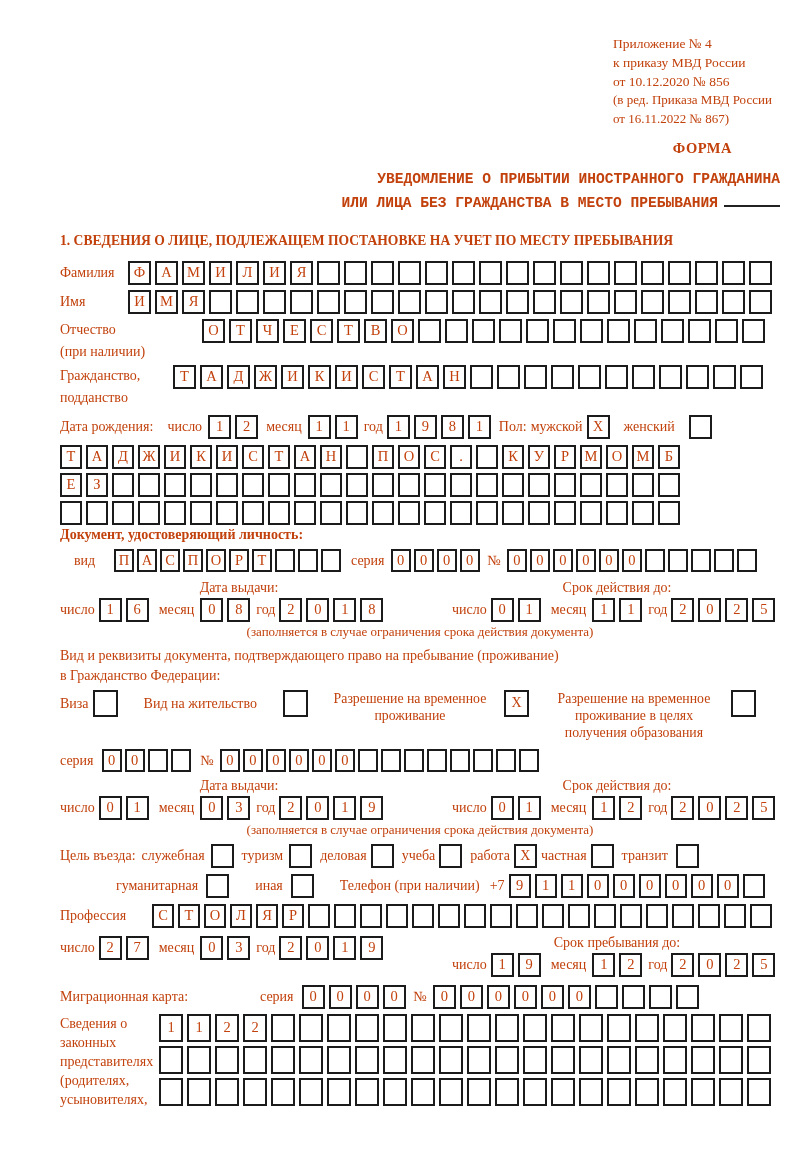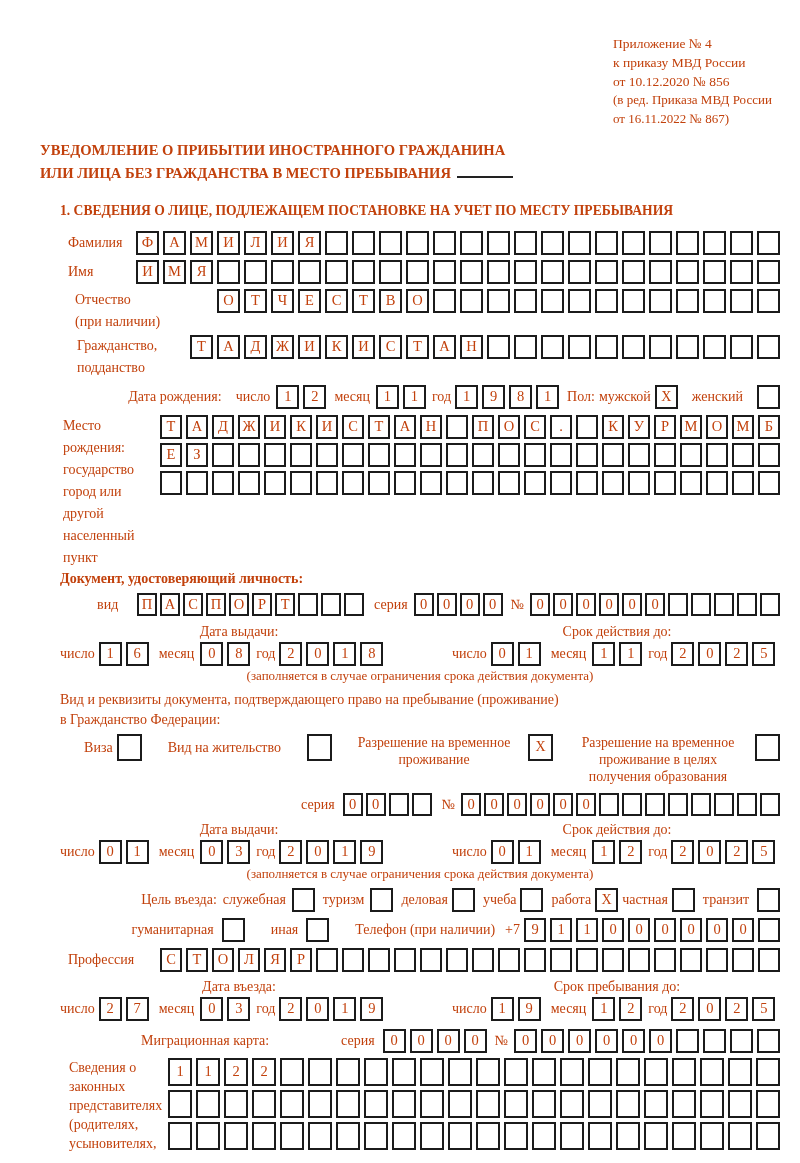--- a/index.html
+++ b/index.html
@@ -4,24 +4,24 @@
 <style>
   html,body{margin:0;padding:0;background:#fff;}
   .page{
     position:relative;width:800px;height:1163px;box-sizing:border-box;
     padding:34px 20px 0 60px;overflow:hidden;background:#fff;color:#c2410c;
     font-family:"Liberation Serif","DejaVu Serif",serif;
   }
   .header-block{margin-left:553px;font-size:13.5px;line-height:1.42;}
   .header-block .sub{font-size:13px;line-height:1.4;}
   .form-label{text-align:right;margin-right:48px;margin-top:12px;font-weight:bold;font-size:14.5px;letter-spacing:.5px;}
-  .title{text-align:left;font-weight:bold;font-size:14.6px;line-height:1.5;margin-top:12px;margin-left:-20px;}
+  .title{text-align:right;font-weight:bold;font-size:14.6px;line-height:1.5;margin-top:12px;margin-left:-20px;font-family:Liberation Mono, monospace;}
   .blank{display:inline-block;width:56px;border-bottom:2px solid #222;height:14px;vertical-align:baseline;margin-left:6px;}
   .section-heading{font-weight:bold;font-size:13.6px;margin-top:18px;margin-bottom:12px;white-space:nowrap;}
-  .row{display:flex;align-items:flex-start;margin-bottom:5px;justify-content:flex-end;}
+  .row{display:flex;align-items:flex-start;margin-bottom:5px;}
   .row.vcenter{align-items:center;}
   .lbl{font-size:14px;line-height:24px;white-space:nowrap;flex:none;}
   .lblcol{display:flex;flex-direction:column;font-size:14px;flex:none;}
   .lblcol span{line-height:22px;}
   .cells{display:inline-flex;gap:4px;flex:none;}
   .cell{width:23px;height:24px;border:2px solid #1b1b1b;box-sizing:border-box;display:inline-flex;
         align-items:center;justify-content:center;font-size:14.5px;background:#fff;flex:none;}
   .cells-md{gap:4px;} .cells-md .cell{width:22px;}
   .cells-sm{gap:3px;} .cells-sm .cell{width:20px;height:23px;}
   .cells-lg{gap:4px;} .cells-lg .cell{width:24px;height:28px;}
@@ -46,20 +46,21 @@
 <div class="page">
 
   <div class="header-block">
     <div>Приложение № 4</div>
     <div>к приказу МВД России</div>
     <div>от 10.12.2020 № 856</div>
     <div class="sub">(в ред. Приказа МВД России</div>
     <div class="sub">от 16.11.2022 № 867)</div>
   </div>
 
+  <div class="form-label">ФОРМА</div>
 
   <div class="title">
     <div>УВЕДОМЛЕНИЕ О ПРИБЫТИИ ИНОСТРАННОГО ГРАЖДАНИНА</div>
     <div>
       <span>ИЛИ ЛИЦА БЕЗ ГРАЖДАНСТВА В МЕСТО ПРЕБЫВАНИЯ</span><span class="blank"></span>
     </div>
   </div>
 
   <div class="section-heading">1. СВЕДЕНИЯ О ЛИЦЕ, ПОДЛЕЖАЩЕМ ПОСТАНОВКЕ НА УЧЕТ ПО МЕСТУ ПРЕБЫВАНИЯ</div>
 
@@ -204,26 +205,20 @@
         <span class="cell">1</span>
       </span>
     <span class="lbl ml8">Пол:</span>
     <span class="lbl ml4">мужской</span>
     <span class="cbox ml4">X</span>
     <span class="lbl ml14">женский</span>
     <span class="cbox ml14"></span>
   </div>
 
   <div class="row" style="margin-bottom:2px">
-    <span class="lblcol" style="width:97px">
-      <span>Место рождения:</span>
-      <span>государство</span>
-      <span>город или другой</span>
-      <span>населенный пункт</span>
-    </span>
     <span class="colstack">
       <span class="cells cells-md">
           <span class="cell">Т</span>
           <span class="cell">А</span>
           <span class="cell">Д</span>
           <span class="cell">Ж</span>
           <span class="cell">И</span>
           <span class="cell">К</span>
           <span class="cell">И</span>
           <span class="cell">С</span>
@@ -539,21 +534,20 @@
         <span class="cell"></span>
         <span class="cell"></span>
         <span class="cell"></span>
         <span class="cell"></span>
         <span class="cell"></span>
       </span>
   </div>
 
   <div class="datepair" style="margin-bottom:8px">
     <div class="dp-col" style="width:358px">
-      <div class="dp-head">Дата въезда:</div>
       <div class="dp-row">
         <span class="lbl">число</span>
         <span class="cells ml4">
             <span class="cell">2</span>
             <span class="cell">7</span>
           </span>
         <span class="lbl ml10">месяц</span>
         <span class="cells ml6">
             <span class="cell">0</span>
             <span class="cell">3</span>

